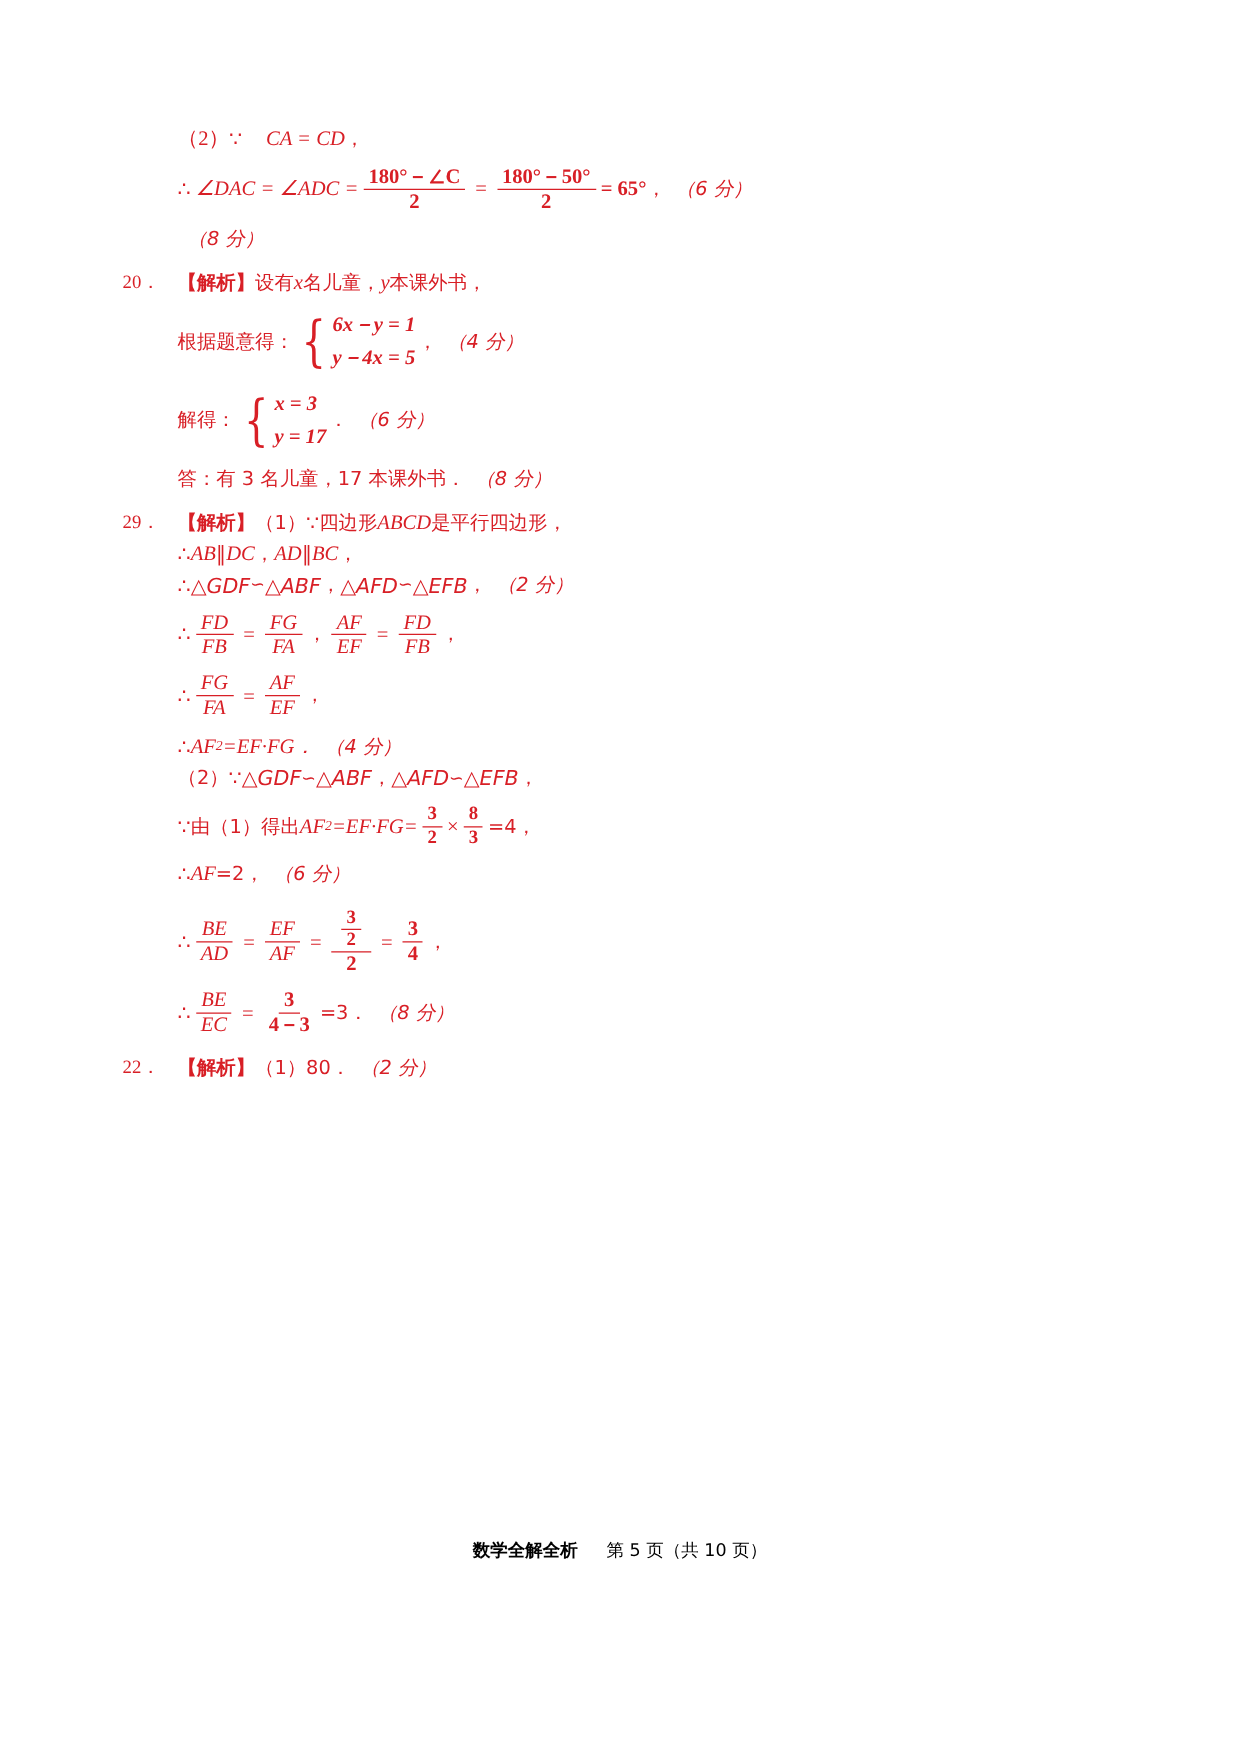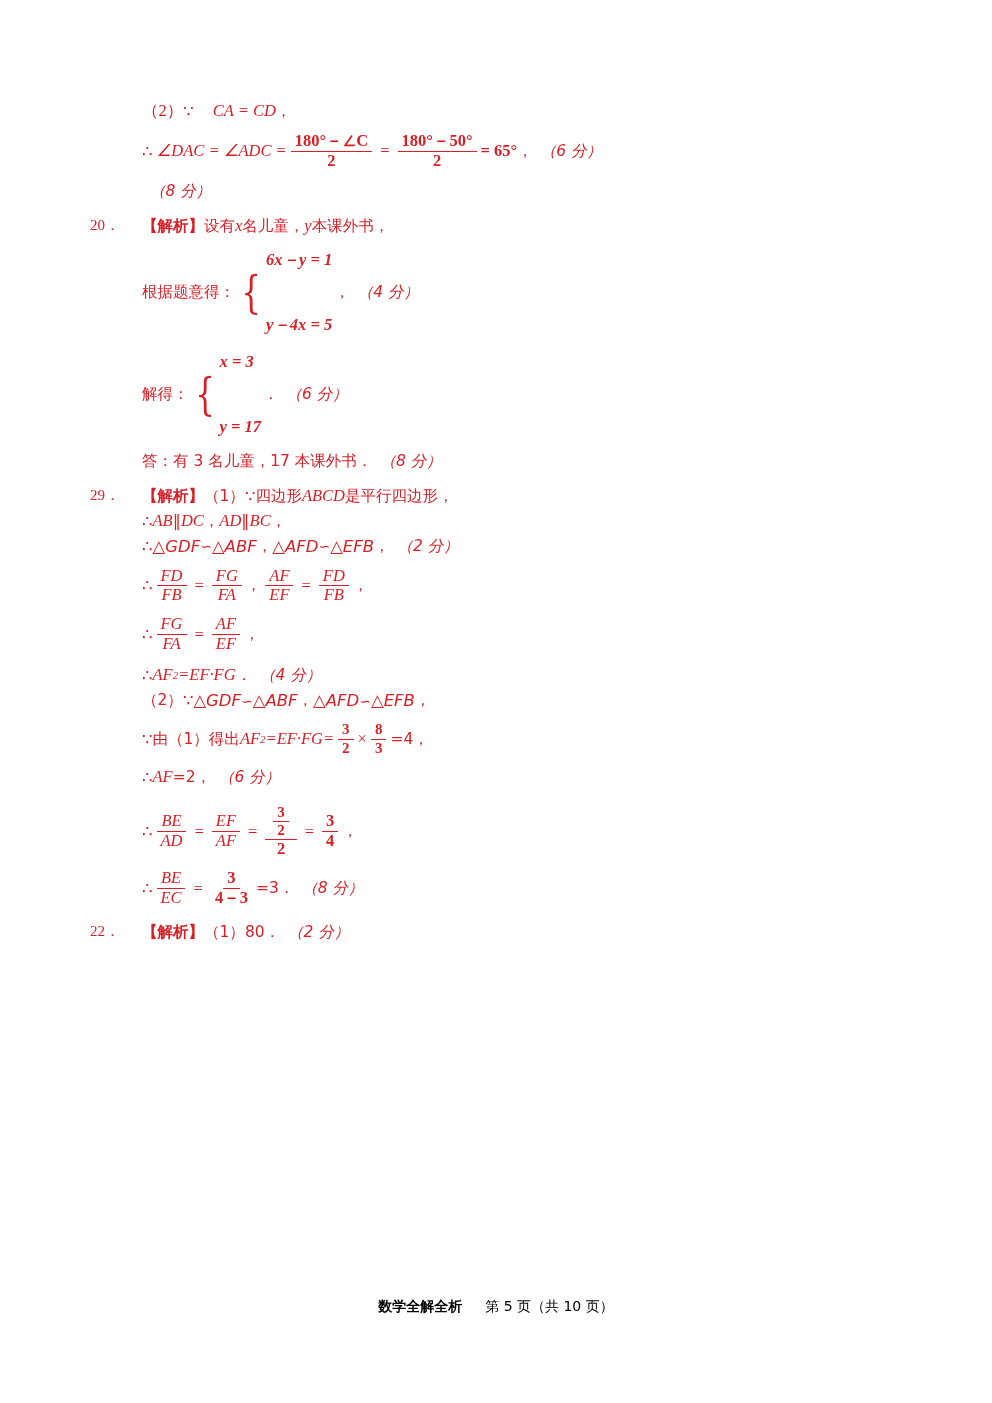--- a/index.html
+++ b/index.html
@@ -29,21 +29,21 @@
     flex-wrap: nowrap;
     white-space: nowrap;
     font-size: 16.5px;
     color: #d81f26;
     margin-bottom: 4px;
   }
   .num-col {
     position: absolute;
     left: 0;
     width: 46px;
-    text-align: left;
+    text-align: center;
     font-size: 15px;
     color: #d81f26;
   }
   .q {
     position: relative;
     padding-left: 52px;
     margin-top: 14px;
   }
   .it { font-style: italic; font-family: "Liberation Serif", serif; }
   .bit { font-style: italic; font-weight: bold; }
@@ -71,27 +71,26 @@
     line-height: 0.8;
     font-family: "DejaVu Serif", serif;
     transform: scaleX(0.7);
     display: inline-block;
   }
   .brace .rows {
     display: inline-flex;
     flex-direction: column;
     line-height: 1.6;
     margin-left: 1px;
-    gap: 39px;
   }
   .score { margin-left: 8px; font-style: italic; }
   .footer {
     position: absolute;
     left: 0;
-    top: 1298px;
+    top: 1232px;
     width: 992px;
     text-align: center;
     color: #000000;
     font-family: "DejaVu Sans", sans-serif;
     font-size: 14px;
   }
   .footer .fb { font-weight: bold; }
   .tri { font-family: "DejaVu Sans", sans-serif; }
   .sim { font-family: "DejaVu Sans", sans-serif; font-size: 14px; }
   .sup { font-size: 11px; vertical-align: super; }

